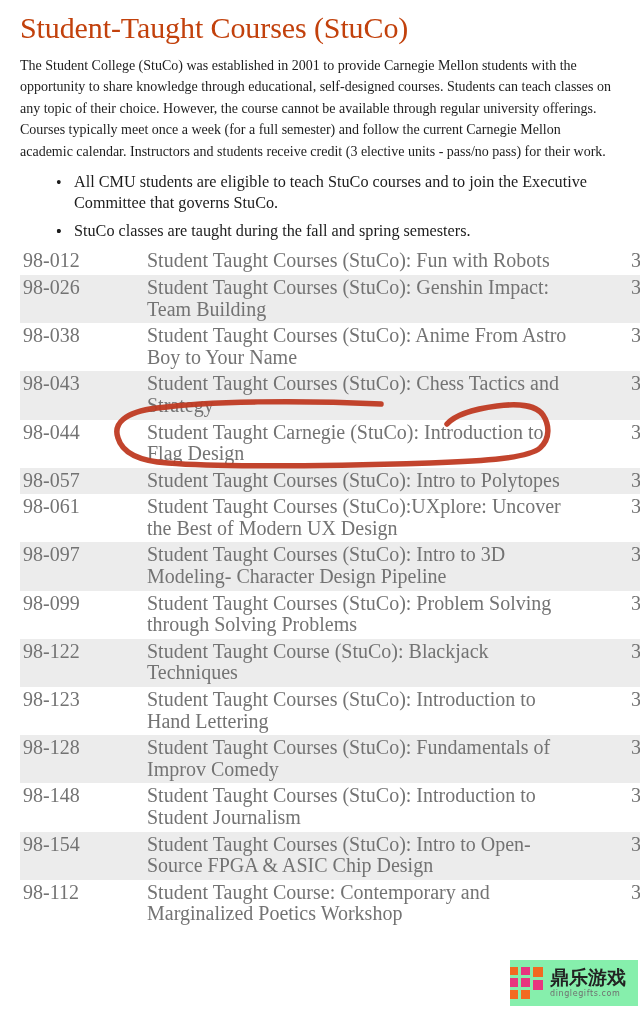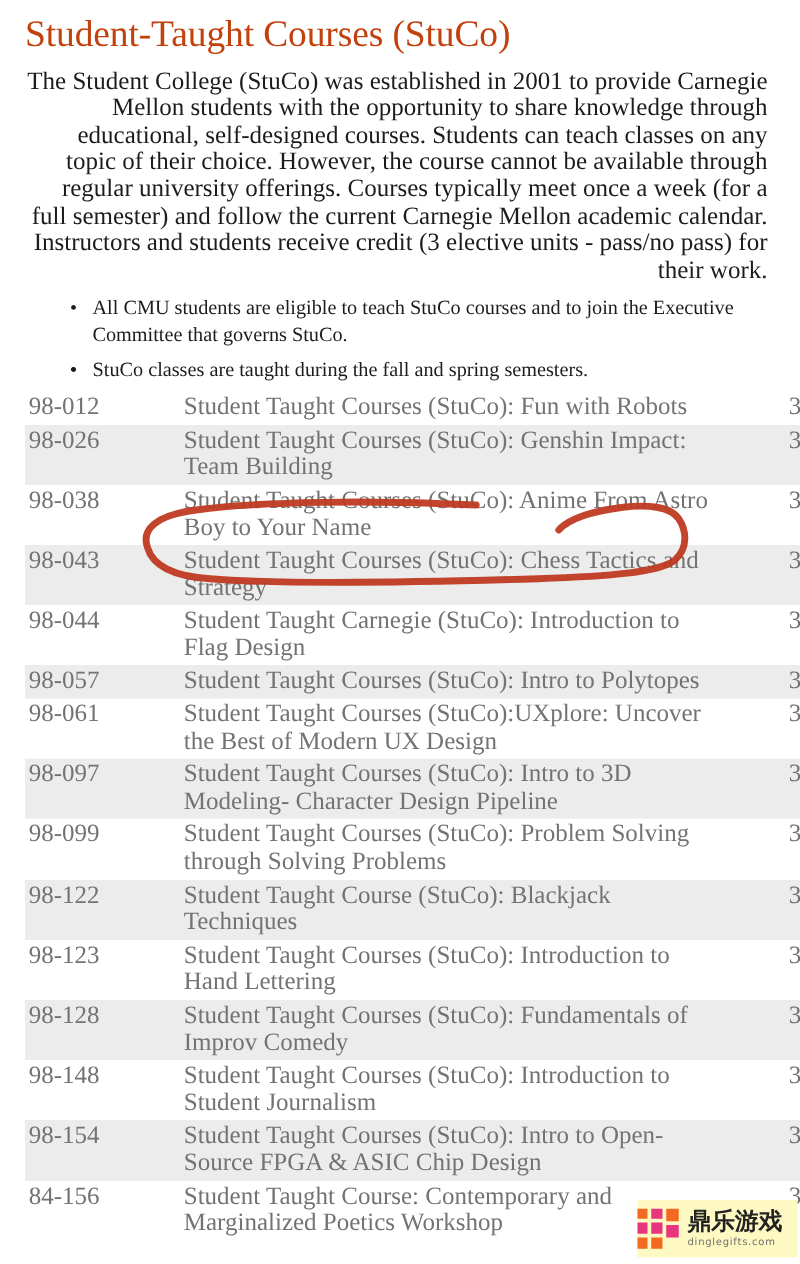--- a/index.html
+++ b/index.html
@@ -25,24 +25,24 @@
   }
   .page-title {
     font-size: 30px;
     line-height: 1.12;
     font-weight: normal;
     margin: 11px 0 10px 0;
     letter-spacing: -0.1px;
     color: #c2410c;
   }
   .intro-paragraph {
-    font-size: 20px;
+    font-size: 14px;
     line-height: 21.6px;
     margin: 0 0 9px 0;
-    text-align: right;
+    text-align: left;
     color: #1c1c1c;
     padding-right: 6px;
   }
   .bullet-list {
     margin: 0 0 6px 0;
     padding: 0 0 0 36px;
     list-style: none;
   }
   .bullet-list li {
     position: relative;
@@ -113,21 +113,21 @@
   
   .watermark {
     position: absolute;
     left: 510px;
     top: 960px;
     width: 128px;
     height: 46px;
     z-index: 40;
     display: flex;
     align-items: center;
-    background: #fef9c3;
+    background: #86efac;
   }
   .watermark-mark {
     width: 34px;
     height: 32px;
     position: relative;
     flex: 0 0 auto;
     margin-right: 6px;
   }
   .watermark-mark i {
     position: absolute;
@@ -246,21 +246,21 @@
           <td class="col-number">98-148</td>
           <td class="col-title">Student Taught Courses (StuCo): Introduction to Student Journalism</td>
           <td class="col-units">3</td>
         </tr>
         <tr class="row-shaded">
           <td class="col-number">98-154</td>
           <td class="col-title">Student Taught Courses (StuCo): Intro to Open-Source FPGA &amp; ASIC Chip Design</td>
           <td class="col-units">3</td>
         </tr>
         <tr class="row-plain">
-          <td class="col-number">84-156</td>
+          <td class="col-number">98-112</td>
           <td class="col-title">Student Taught Course: Contemporary and Marginalized Poetics Workshop</td>
           <td class="col-units">3</td>
         </tr>
       </tbody>
   </table>
 
   <svg class="annotation-layer" viewBox="0 0 640 1011" width="640" height="1011" xmlns="http://www.w3.org/2000/svg">
     <path id="annotation-path" d="M 381 404
              C 300 400, 208 401, 157 408
              C 124 412, 113 424, 118 438

